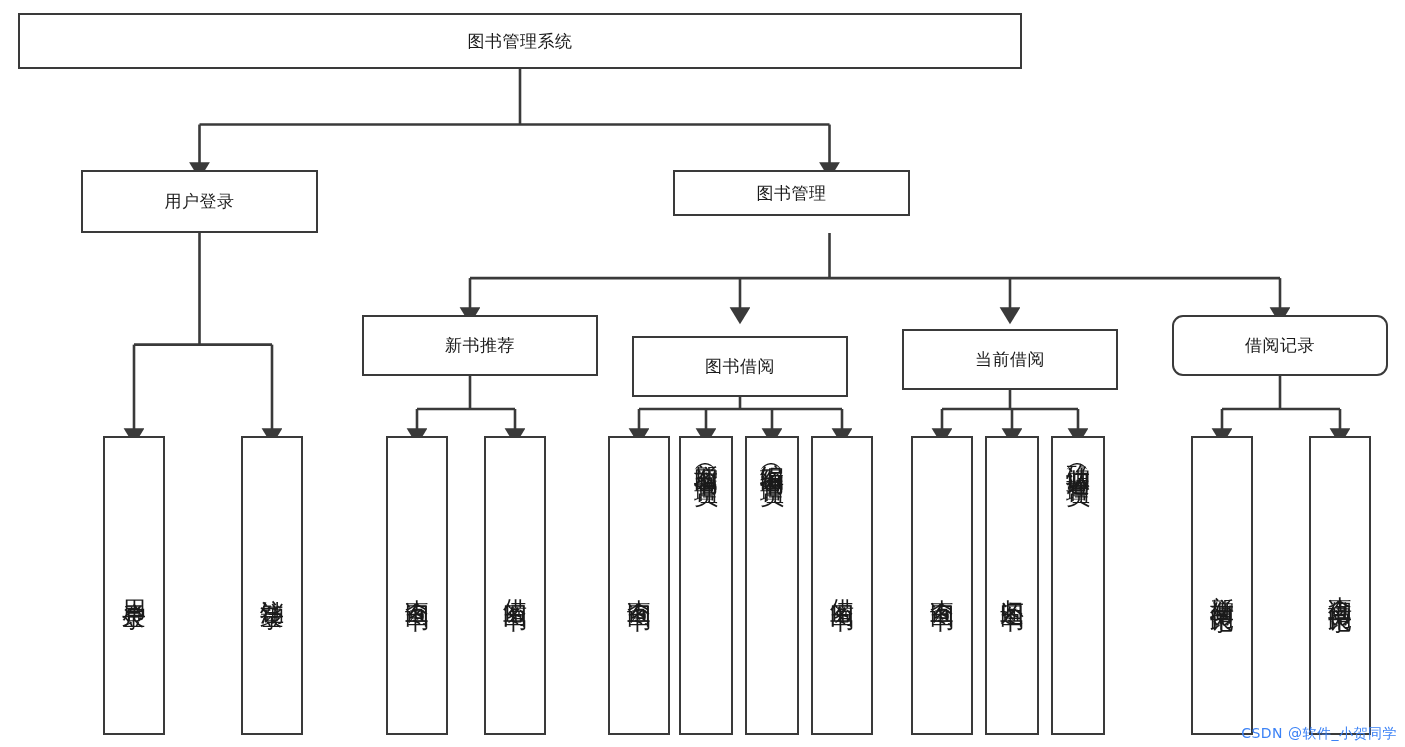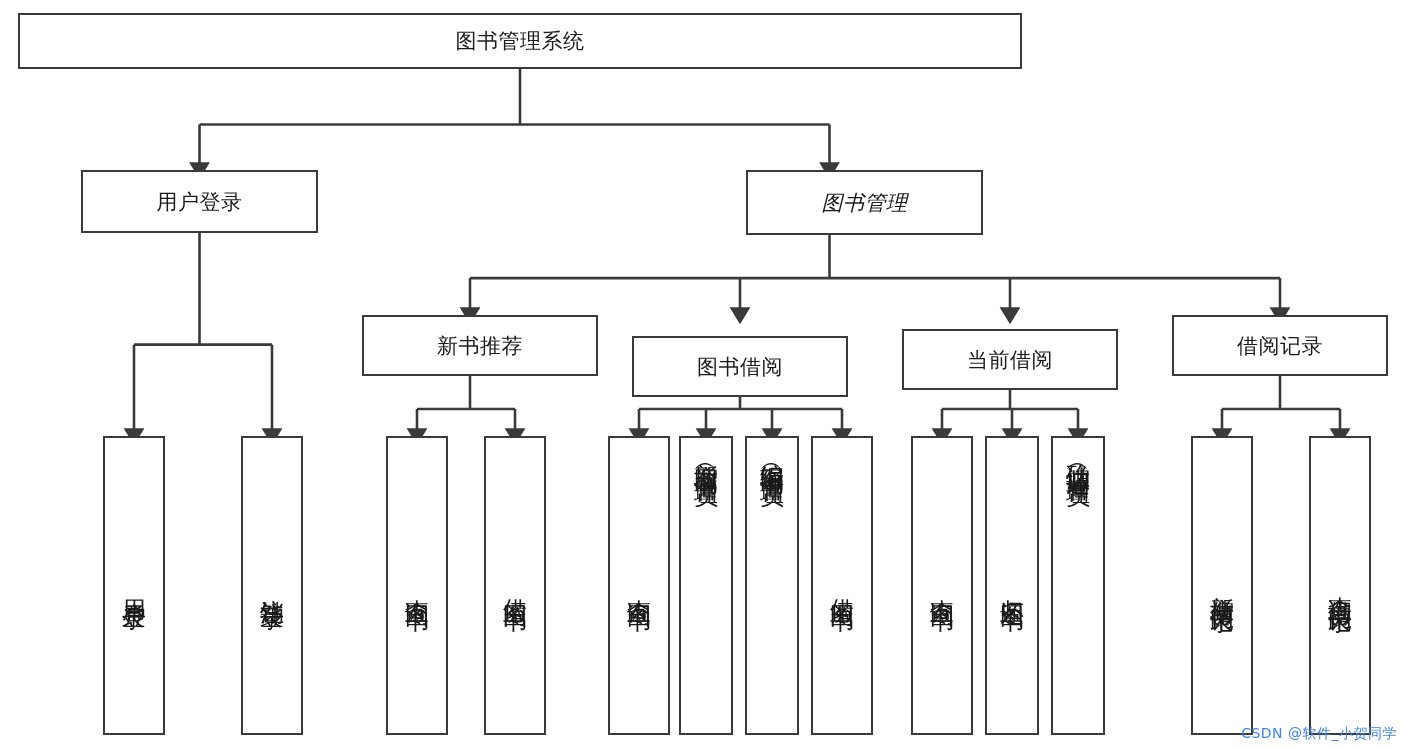--- a/index.html
+++ b/index.html
@@ -30,21 +30,21 @@
     position: absolute;
     box-sizing: border-box;
     background: #ffffff;
     border: 2px solid #3a3a3a;
     display: flex;
     align-items: center;
     justify-content: center;
     color: #1a1a1a;
   }
   .node.horizontal {
-    font-size: 21px;
+    font-size: 17px;
     letter-spacing: 0.5px;
     text-align: right;
   }
   .node.vertical {
     font-size: 24px;
     padding-top: 6px;
     padding-bottom: 6px;
     align-items: flex-start;
   }
   .node.vertical .vlabel {
@@ -115,33 +115,33 @@
       </g>
   </svg>
 
   <div id="node-layer">
       <div class="node horizontal" style="left: 18px; top: 13px; width: 1004px; height: 56px;">
         <span class="hlabel">图书管理系统</span>
       </div>
       <div class="node horizontal" style="left: 81px; top: 170px; width: 237px; height: 63px;">
         <span class="hlabel">用户登录</span>
       </div>
-      <div class="node horizontal" style="left: 746px; top: 170px; width: 237px; height: 65px; font-style: italic;">
+      <div class="node horizontal" style="left: 673px; top: 170px; width: 237px; height: 46px;">
         <span class="hlabel">图书管理</span>
       </div>
       <div class="node horizontal" style="left: 362px; top: 315px; width: 236px; height: 61px;">
         <span class="hlabel">新书推荐</span>
       </div>
       <div class="node horizontal" style="left: 632px; top: 315px; width: 216px; height: 61px; margin-top: 21px;">
         <span class="hlabel">图书借阅</span>
       </div>
       <div class="node horizontal" style="left: 902px; top: 329px; width: 216px; height: 61px;">
         <span class="hlabel">当前借阅</span>
       </div>
-      <div class="node horizontal" style="left: 1172px; top: 315px; width: 216px; height: 61px;">
+      <div class="node horizontal" style="left: 1172px; top: 315px; width: 216px; height: 61px; border-radius: 11px;">
         <span class="hlabel">借阅记录</span>
       </div>
       <div class="node vertical centered" style="left: 103px; top: 436px; width: 62px; height: 299px;">
         <span class="vlabel">用户登录</span>
       </div>
       <div class="node vertical centered" style="left: 241px; top: 436px; width: 62px; height: 299px;">
         <span class="vlabel">注销登录</span>
       </div>
       <div class="node vertical centered" style="left: 386px; top: 436px; width: 62px; height: 299px;">
         <span class="vlabel">查询图书</span>

